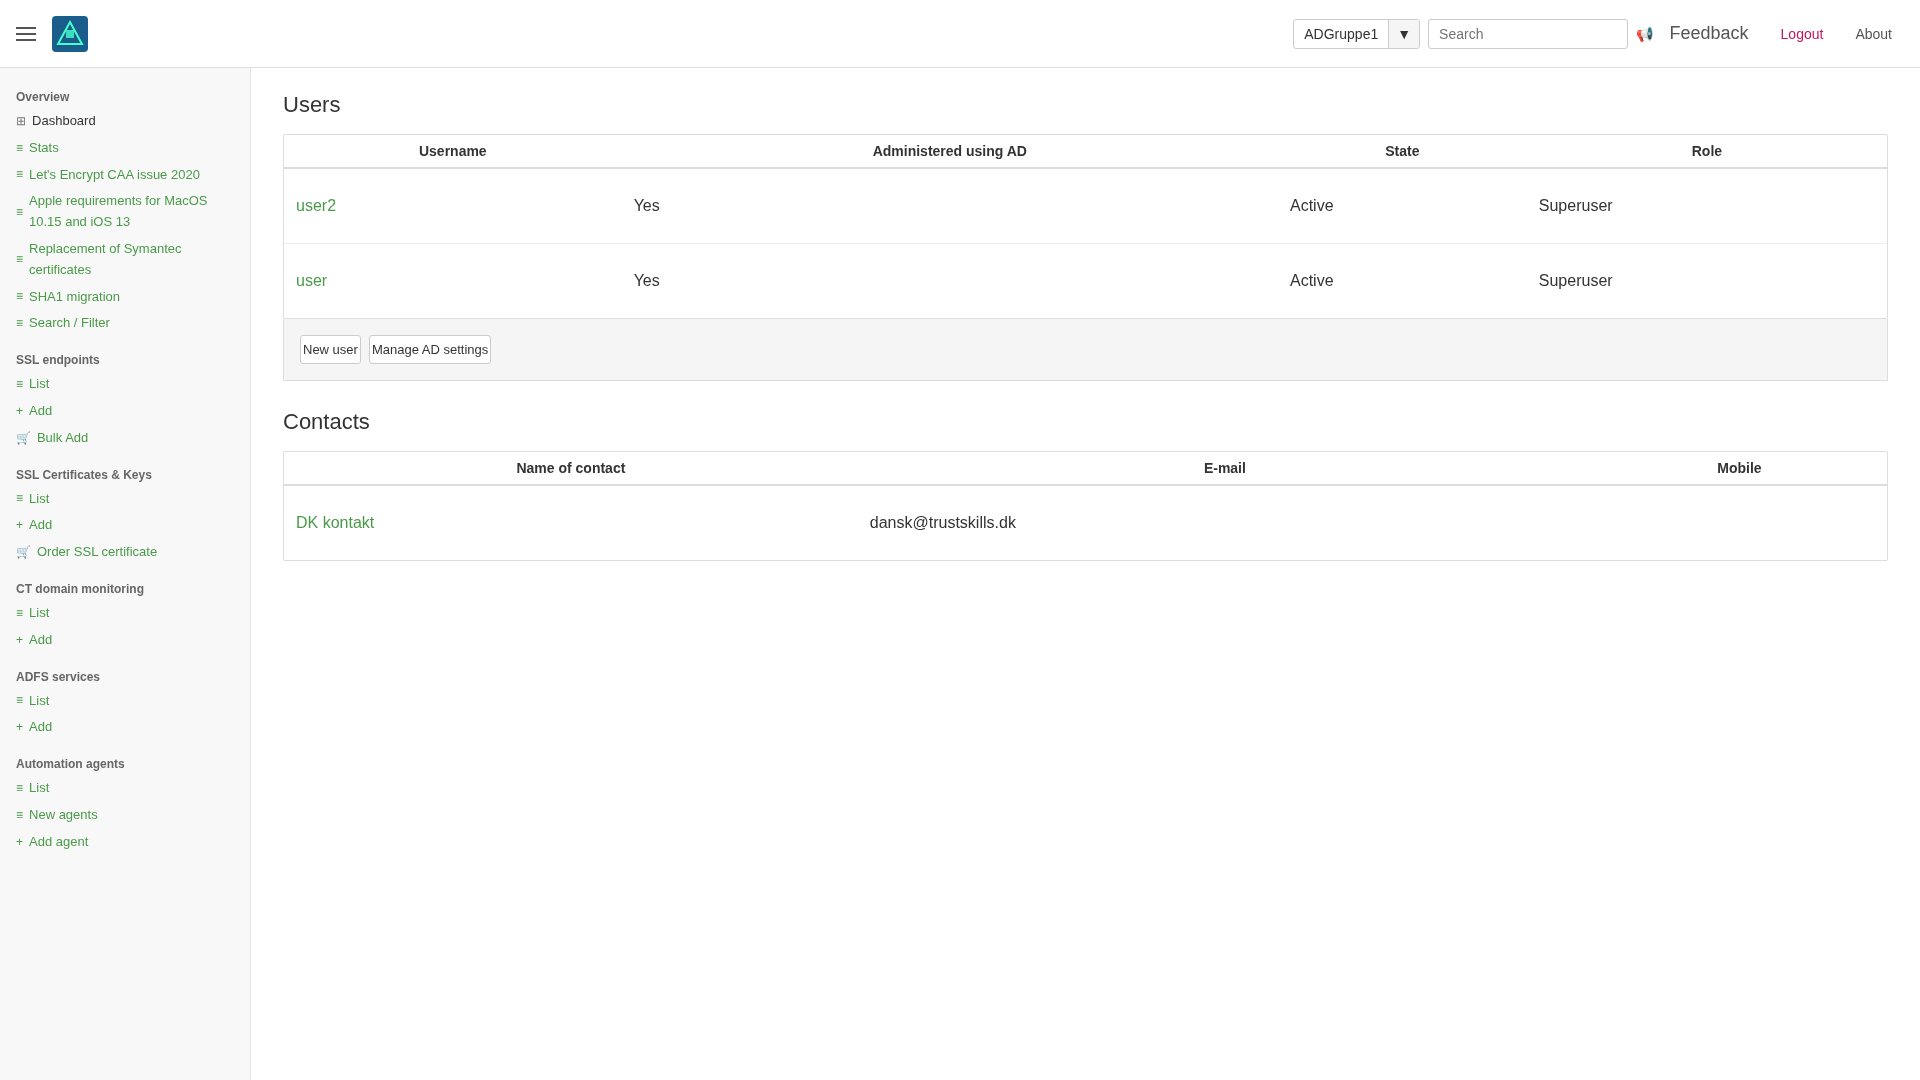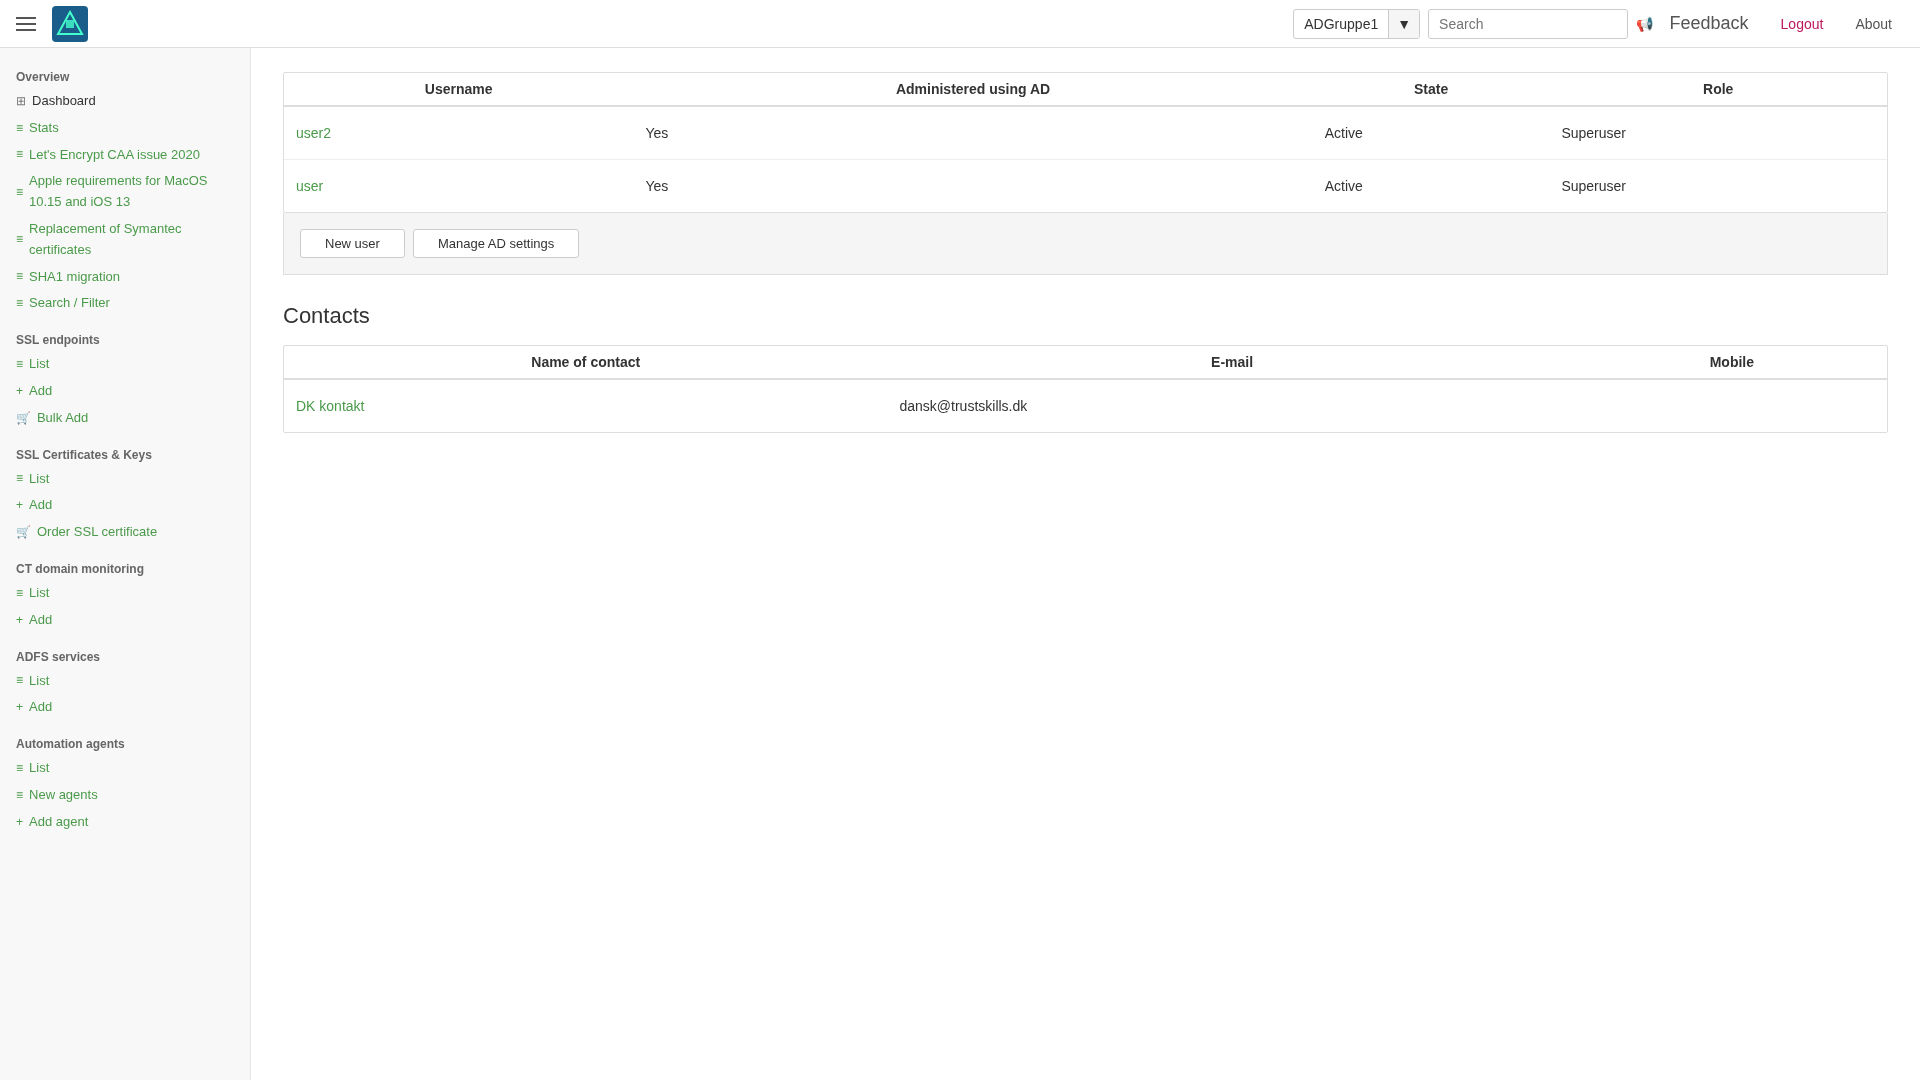--- a/index.html
+++ b/index.html
@@ -1,19 +1,19 @@
 <!DOCTYPE html>
 <html><head>
   <meta charset="utf-8">
   <style>
     * { box-sizing: border-box; margin: 0; padding: 0; }
     body { font-family: -apple-system, BlinkMacSystemFont, 'Segoe UI', Arial, sans-serif; font-size: 14px; color: #333; background: #fff; display: flex; flex-direction: column; height: 100vh; overflow: hidden; }
 
     
-    .header { display: flex; align-items: center; height: 48px; background: #fff; border-bottom: 1px solid #ddd; padding: 0 16px; gap: 12px; flex-shrink: 0; }
+    .header { display: flex; align-items: center; height: 68px; background: #fff; border-bottom: 1px solid #ddd; padding: 0 16px; gap: 12px; flex-shrink: 0; }
     .header-left { display: flex; align-items: center; gap: 16px; }
     .hamburger { cursor: pointer; display: flex; flex-direction: column; gap: 4px; }
     .hamburger span { display: block; width: 20px; height: 2px; background: #555; }
     .logo { width: 36px; height: 36px; }
     .header-right { margin-left: auto; display: flex; align-items: center; gap: 8px; }
     .account-selector { display: flex; align-items: center; border: 1px solid #ccc; border-radius: 3px; overflow: hidden; }
     .account-name { padding: 6px 10px; font-size: 14px; }
     .account-dropdown { border-left: 1px solid #ccc; padding: 6px 8px; cursor: pointer; background: #f5f5f5; }
     .search-input { border: 1px solid #ccc; border-radius: 3px; padding: 6px 10px; width: 200px; font-size: 14px; outline: none; }
     .header-nav { display: flex; align-items: center; gap: 4px; }
@@ -32,26 +32,26 @@
     .sidebar-item .icon-green { color: #4a9a4a; }
     .sidebar-divider { height: 6px; }
 
     
     .main { flex: 1; overflow-y: auto; padding: 24px 32px; }
     .section-title { font-size: 22px; font-weight: 400; color: #333; margin-bottom: 16px; }
 
     
     .data-table { width: 100%; border-collapse: collapse; margin-bottom: 0; }
     .data-table th { text-align: center; padding: 8px 12px; font-weight: 600; font-size: 14px; border-bottom: 2px solid #ddd; color: #333; }
-    .data-table td { padding: 18px 12px; border-bottom: 1px solid #eee; font-size: 14px; color: #333; }
+    .data-table td { padding: 28px 12px; border-bottom: 1px solid #eee; font-size: 16px; color: #333; }
     .data-table tr:last-child td { border-bottom: none; }
     .link-cell { color: #4a9a4a; cursor: pointer; text-decoration: none; }
     .table-wrapper { border: 1px solid #ddd; border-radius: 2px; margin-bottom: 0; }
     .table-actions { background: #f5f5f5; border: 1px solid #ddd; border-top: none; padding: 16px; display: flex; gap: 8px; margin-bottom: 28px; }
-    .btn { padding: 6px 24px; border: 1px solid #ccc; border-radius: 3px; background: #fff; cursor: pointer; font-size: 13px; color: #333; }
+    .btn { padding: 6px 2px; border: 1px solid #ccc; border-radius: 3px; background: #fff; cursor: pointer; font-size: 13px; color: #333; }
   </style>
 </head>
 <body>
 
 <div class="header">
   <div class="header-left">
     <div class="hamburger">
       <span></span>
         <span></span>
         <span></span>
@@ -174,20 +174,21 @@
       <span>New agents</span>
     </a>
     <a class="sidebar-item">
       <span class="icon icon-green">+</span>
       <span>Add agent</span>
     </a>
   </div>
 
   <div class="main">
 
+    <h2 class="section-title">Users</h2>
     <div class="table-wrapper">
       <table class="data-table">
         <thead>
           <tr>
             <th>Username</th>
             <th>Administered using AD</th>
             <th>State</th>
             <th>Role</th>
           </tr>
         </thead>

